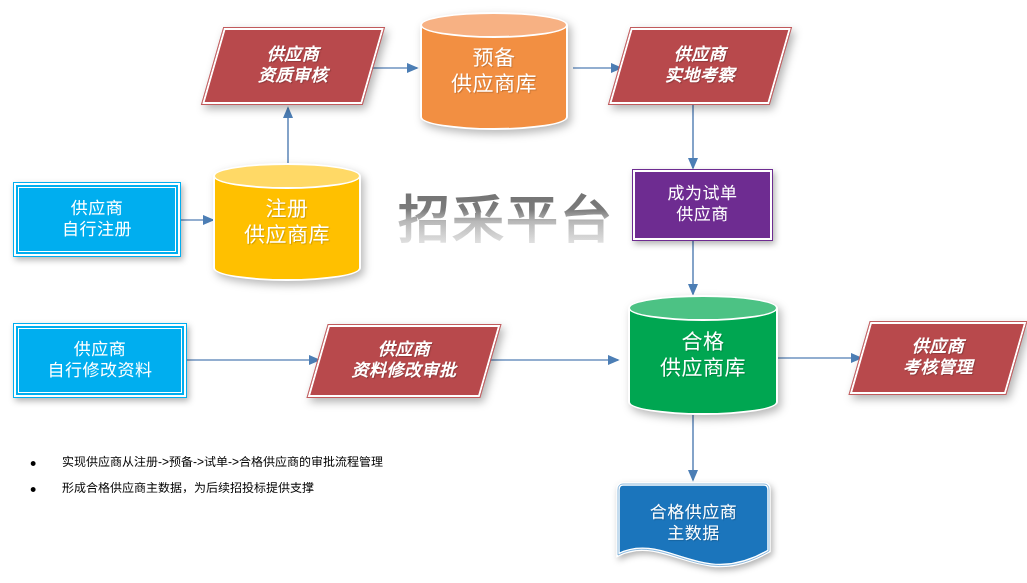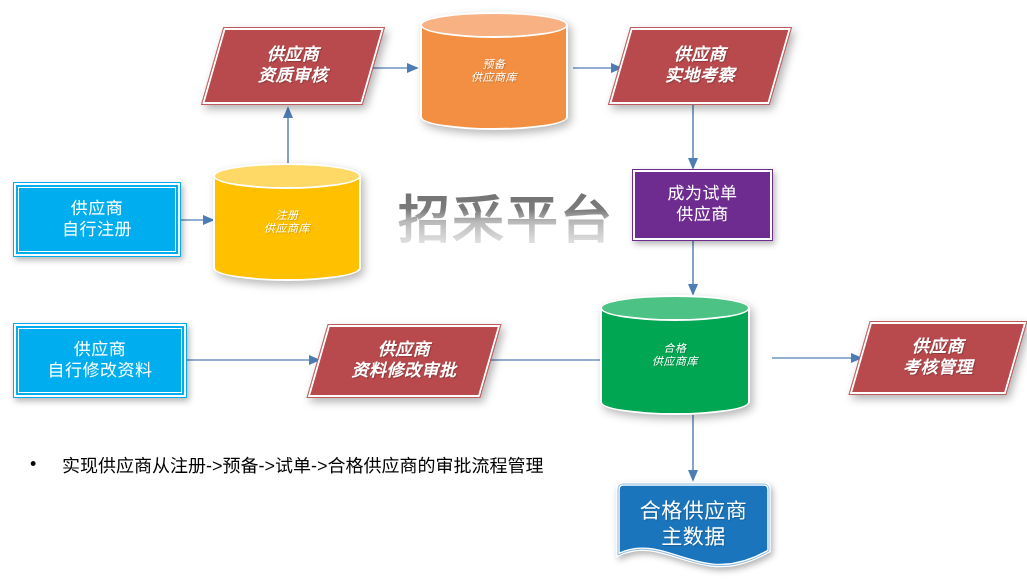--- a/index.html
+++ b/index.html
@@ -59,22 +59,21 @@
     border:2px solid #ffffff;
     outline:1px solid #C15A5C;
     box-sizing:border-box;
     z-index:0;
   }
   .para .lbl{position:relative;z-index:2;text-shadow:1px 1px 1px rgba(0,0,0,0.22);}
 
   
   .cyl{
     filter:drop-shadow(3px 4px 4px rgba(0,0,0,0.28));
-    font-size:11px;
-    font-style:italic;
+    font-size:21px;
   }
   .cyl .body{
     position:absolute;left:0;right:0;top:13px;bottom:13px;
     box-sizing:border-box;
     border-left:2px solid #ffffff;border-right:2px solid #ffffff;
   }
   .cyl .top{
     position:absolute;left:0;right:0;top:0;height:26px;
     border-radius:50%;
     box-sizing:border-box;
@@ -90,21 +89,21 @@
 
   .cyl.yellow .body,.cyl.yellow .bot{background:#FFC000;}
   .cyl.yellow .top{background:#FFD966;}
   .cyl.orange .body,.cyl.orange .bot{background:#F28F42;}
   .cyl.orange .top{background:#F7B183;}
   .cyl.green .body,.cyl.green .bot{background:#00A651;}
   .cyl.green .top{background:#4CC284;}
 
   
   .doc{
-    font-size:21px;
+    font-size:17px;
     filter:drop-shadow(2px 3px 3px rgba(0,0,0,0.30));
   }
   .doc svg{position:absolute;inset:0;width:100%;height:100%;z-index:0;}
   .doc .lbl{position:relative;z-index:3;padding-bottom:10px;
             text-shadow:1px 1px 1px rgba(0,0,0,0.18);}
 
   
   .connectors{position:absolute;left:0;top:0;width:1027px;height:583px;z-index:2;
               pointer-events:none;}
 
@@ -118,21 +117,21 @@
     z-index:1;
     font-family:"Liberation Sans","DejaVu Sans",sans-serif;
     text-decoration:underline;
   }
 
   
   #bullets{
     position:absolute;left:22px;top:455px;width:640px;
     z-index:6;
     color:#000000;
-    font-size:18px;
+    font-size:12px;
   }
   #bullets ul{list-style:none;margin:0;padding:0;}
   #bullets li{
     position:relative;padding-left:40px;margin-bottom:11px;
     line-height:1.25;
   }
   #bullets li:before{
     content:"\2022";position:absolute;left:8px;top:-2px;font-size:18px;color:#000;
   }
 </style>
@@ -204,21 +203,21 @@
     <div class="skewbox"></div>
     <span class="lbl">供应商
 实地考察</span>
   </div>
 
   <div class="node rect purple" style="left:633px;top:170px;width:139px;height:70px;">
     <span class="lbl">成为试单
 供应商</span>
   </div>
 
-  <div class="node cyl green" style="left:600px;top:295px;width:150px;height:120px;">
+  <div class="node cyl green" style="left:628px;top:295px;width:150px;height:120px;">
     <div class="bot"></div>
     <div class="body"></div>
     <div class="top"></div>
     <span class="lbl">合格
 供应商库</span>
   </div>
 
   <div class="node rect cyan" style="left:14px;top:324px;width:172px;height:73px;">
     <span class="lbl">供应商
 自行修改资料</span>
@@ -247,16 +246,17 @@
                C 120,87 140,78 154,70
                L154,9 Q154,3 149,3 Z" fill="none" stroke="#2E7FC2" stroke-width="1" opacity="0.55"></path>
     </svg>
     <span class="lbl">合格供应商
 主数据</span>
   </div>
 
   <div id="bullets">
     <ul>
       <li>实现供应商从注册-&gt;预备-&gt;试单-&gt;合格供应商的审批流程管理</li>
+      <li>形成合格供应商主数据，为后续招投标提供支撑</li>
     </ul>
   </div>
 
 </div>
 
 </body></html>

